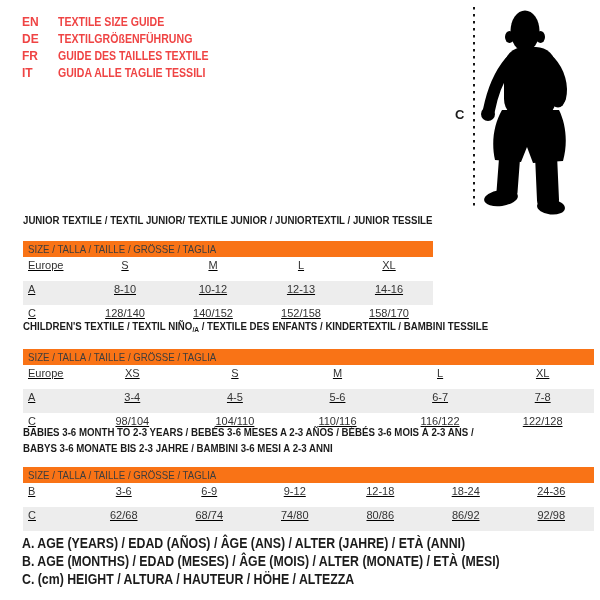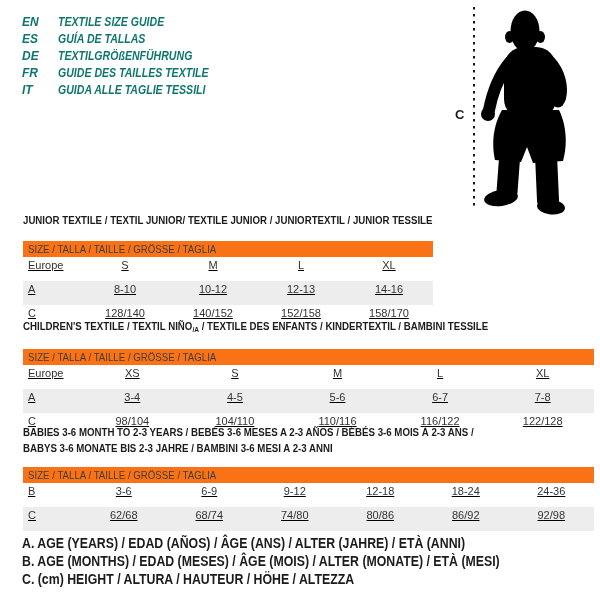--- a/index.html
+++ b/index.html
@@ -4,21 +4,21 @@
 <style>
   * { margin:0; padding:0; box-sizing:border-box; }
   html,body { width:600px; height:600px; background:#ffffff; overflow:hidden;
               font-family:"Liberation Sans","DejaVu Sans",sans-serif; }
   body { position:relative; }
 
   .cond { display:inline-block; transform:scaleX(0.88); transform-origin:0 50%; white-space:nowrap; }
 
   
   .lang-list { position:absolute; left:22px; top:14px; }
-  .lang-row { display:flex; height:17px; line-height:17px; font-size:12px; font-weight:bold; color:#0f766e;font-style:italic; }
+  .lang-row { display:flex; height:17px; line-height:17px; font-size:12px; font-weight:bold; color:#ef4444; }
   .lang-code { width:36px; }
 
   
   .figure-wrap { position:absolute; left:430px; top:0; width:170px; height:220px; }
   .height-label { position:absolute; left:455px; top:107px; font-size:13px; font-weight:bold; color:#1b1b1b; }
 
   
   .size-table { position:absolute; left:23px;text-decoration:underline; }
   .t1 { top:212px; width:410px; }
   .t2 { top:318px; width:571px; }
@@ -36,24 +36,20 @@
   .legend { position:absolute; left:22px; top:534px; }
   .legend-line { height:18px; line-height:18px; font-size:14px; font-weight:bold; color:#1b1b1b; white-space:nowrap; }
 </style>
 </head>
 <body>
 
 <div class="lang-list">
   <div class="lang-row">
     <span class="lang-code">EN</span>
     <span class="cond">TEXTILE SIZE GUIDE</span>
-  </div>
-  <div class="lang-row">
-    <span class="lang-code">ES</span>
-    <span class="cond">GUÍA DE TALLAS</span>
   </div>
   <div class="lang-row">
     <span class="lang-code">DE</span>
     <span class="cond">TEXTILGRÖßENFÜHRUNG</span>
   </div>
   <div class="lang-row">
     <span class="lang-code">FR</span>
     <span class="cond">GUIDE DES TAILLES TEXTILE</span>
   </div>
   <div class="lang-row">

